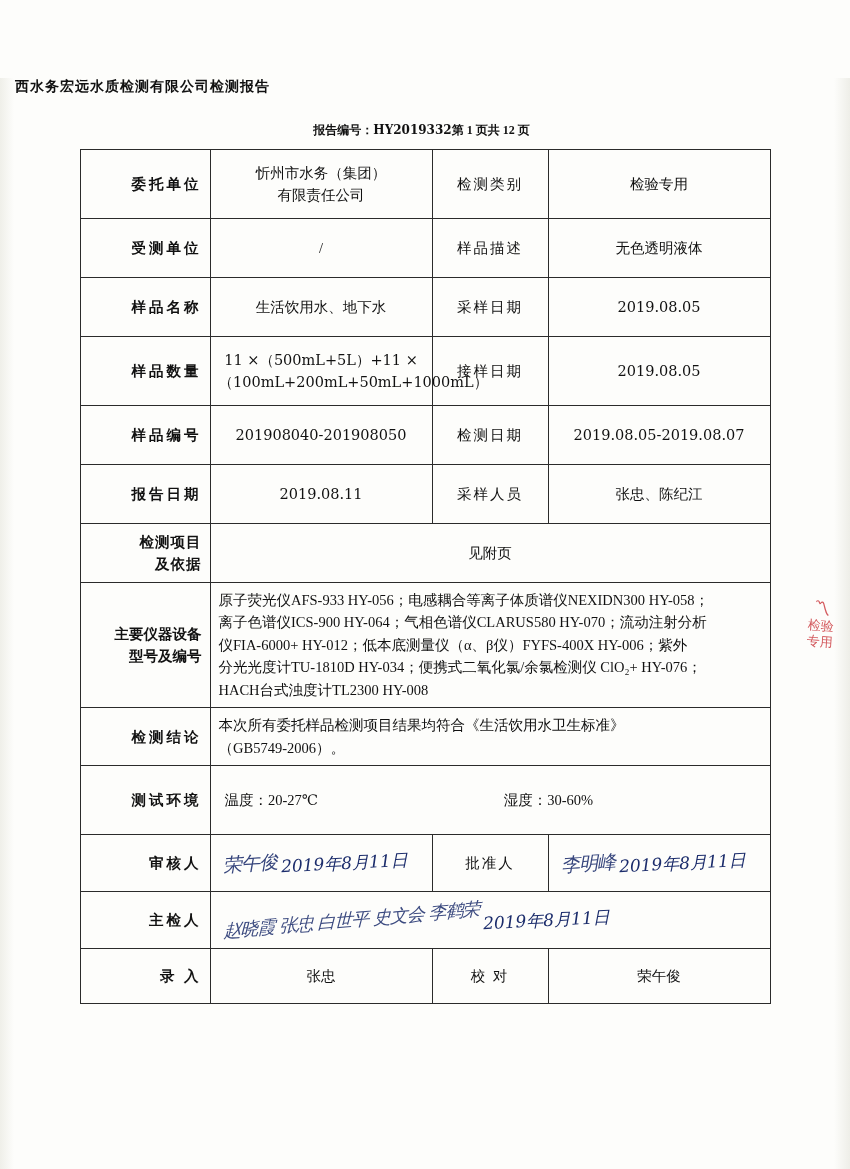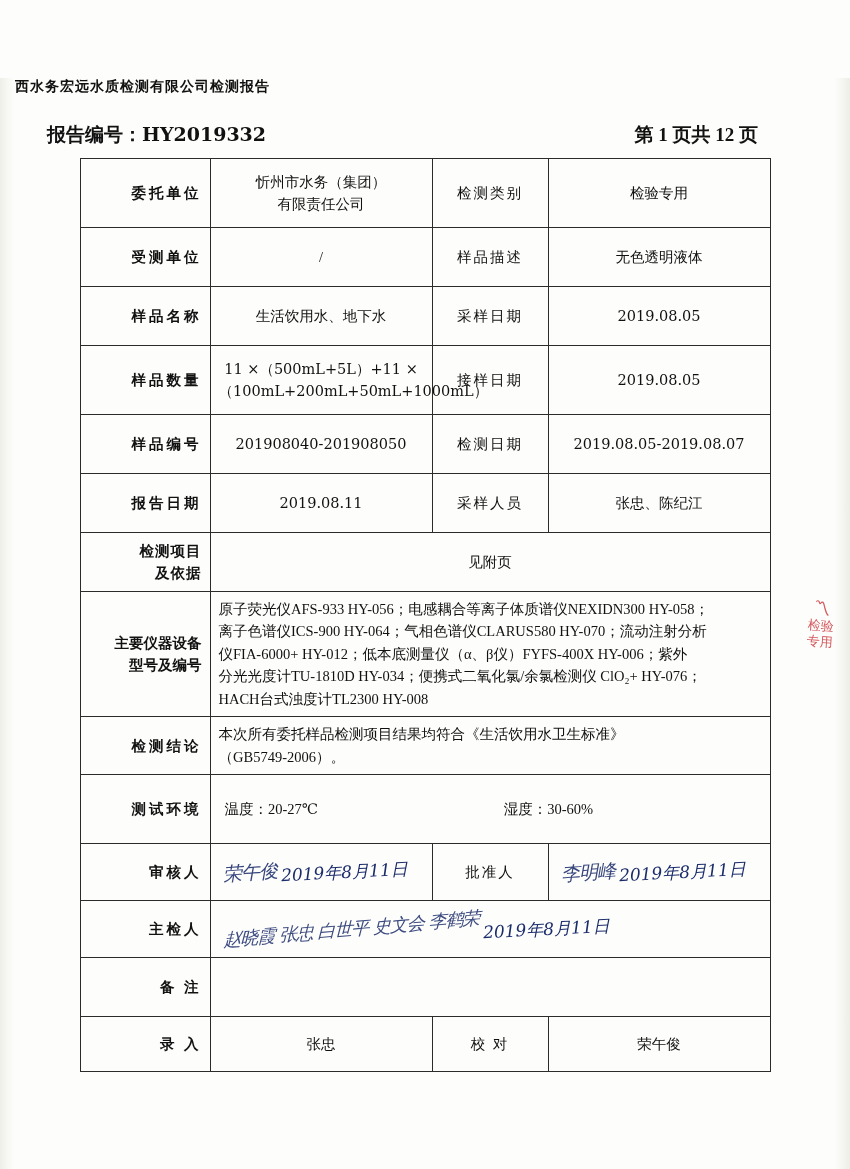--- a/index.html
+++ b/index.html
@@ -25,23 +25,23 @@
   .title {
     text-align: left;
     font-size: 14px;
     font-weight: bold;
     letter-spacing: 1px;
     margin-top: 78px;
     font-family: "DejaVu Serif", "Liberation Serif", serif;
   }
   .meta-row {
     display: flex;
-    justify-content: space-between;
-    margin: 26px 92px 10px 47px;
-    font-size: 19px;
+    justify-content: center;
+    margin: 26px 92px 10px 85px;
+    font-size: 12px;
     font-weight: bold;
   }
   .meta-row .right {
     font-weight: bold;
   }
   table.report {
     border-collapse: collapse;
     width: 690px;
     margin: 0 auto;
     table-layout: fixed;
@@ -311,24 +311,20 @@
       <tr>
         <td class="label">主检人</td>
         <td class="sig-cell" colspan="3">
           <div class="sig-line">
             <span class="sig-hand2">赵晓霞 张忠 白世平 史文会 李鹤荣</span>
             <span class="sig-date">2019年8月11日</span>
           </div>
         </td>
       </tr>
 
-      <tr>
-        <td class="label bz">备  注</td>
-        <td class="val" colspan="3"></td>
-      </tr>
 
       <tr class="footer-row">
         <td class="label">录  入</td>
         <td class="val">张忠</td>
         <td class="midlabel">校  对</td>
         <td class="val">荣午俊</td>
       </tr>
     </tbody>
   </table>
 

